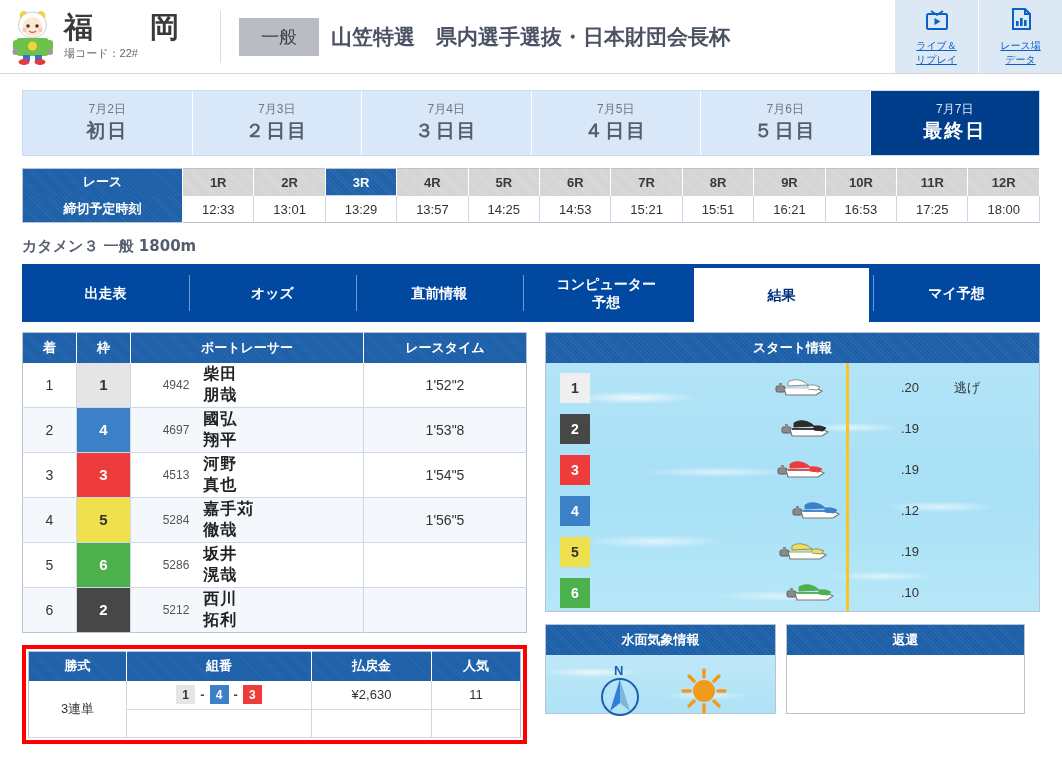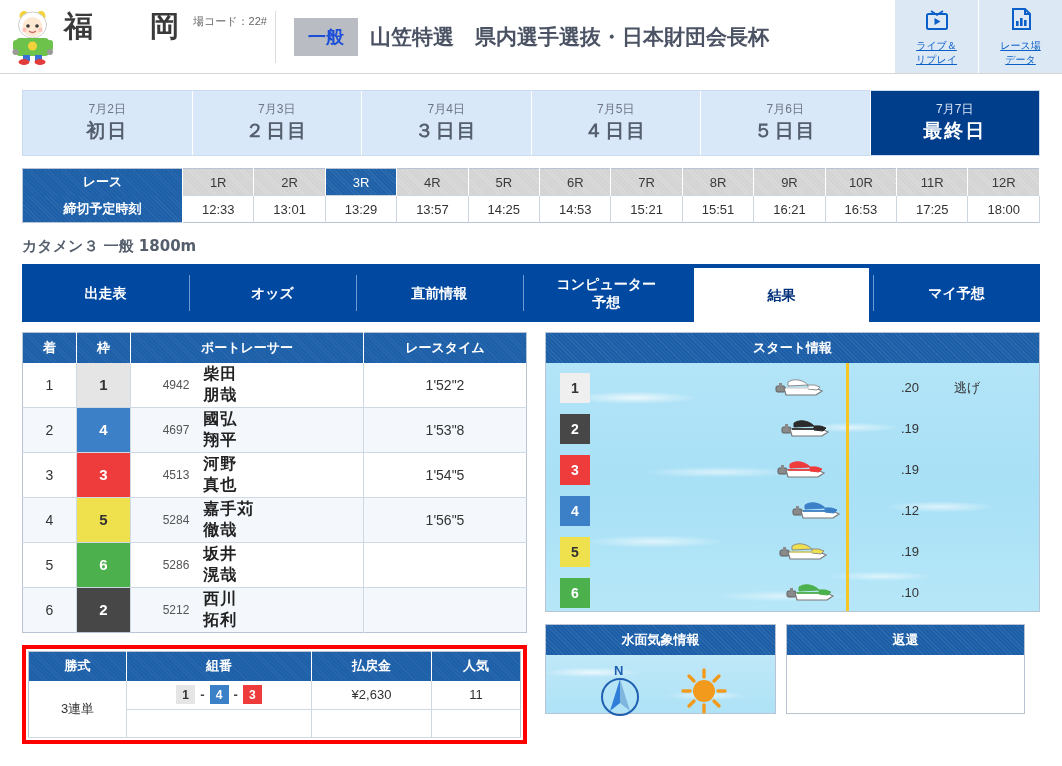--- a/index.html
+++ b/index.html
@@ -25,43 +25,43 @@
     display: flex; align-items: center;
     padding-left: 10px;
   }
   .mascot {
     width: 46px; height: 56px;
     position: relative;
     margin-right: 8px;
     flex: none;
   }
   .venue-block {
-    display: flex; flex-direction: row;
+    display: flex; flex-direction: column;
     justify-content: center;
-    padding-right: 8px;
+    padding-right: 27px;
     border-right: 1px solid #dcdcdc;
     height: 52px;
   }
   .venue-name {
     font-size: 29px; font-weight: bold; color: #3a3a3a;
     letter-spacing: 14px; line-height: 1.05;
     font-family: "DejaVu Sans", sans-serif;
   }
   .venue-code {
     font-size: 11px; color: #666; margin-top: 3px;
     letter-spacing: 0px;
   }
   .hdr-title-wrap {
     display: flex; align-items: center; gap: 12px;
     padding-left: 18px; flex: 1;
   }
   .grade-badge {
-    background: #b9bcc2; color: #1d4ed8;
-    font-size: 18px; font-weight: bold;
-    padding: 10px 14px;
+    background: #b9bcc2; color: #404040;
+    font-size: 18px; font-weight: normal;
+    padding: 10px 22px;
     line-height: 1;
   }
   .race-title {
     font-size: 21px; font-weight: bold; color: #4a5263;
     white-space: nowrap;
     font-family: "DejaVu Sans", sans-serif;
   }
   .hdr-right { display: flex; align-items: stretch; }
   .hdr-btn {
     width: 84px;
@@ -113,21 +113,21 @@
     border-right: 1px solid #ffffff;
     height: 27px;
   }
   .race-table .rowhead {
     background: #1c5fa8; color: #fff; font-weight: bold;
     font-size: 13px; width: 160px;
     border-right: 1px solid #fff;
     background-image: repeating-linear-gradient(45deg, rgba(255,255,255,.07) 0 1px, transparent 1px 3px);
   }
   .race-table thead th.rnum {
-    background: #d2d2d2; color: #3a3a3a; font-weight: normal;
+    background: #d2d2d2; color: #3a3a3a; font-weight: bold;
     background-image: repeating-linear-gradient(45deg, rgba(255,255,255,.25) 0 1px, transparent 1px 3px);
   }
   .race-table thead th.rnum.sel {
     background: #1c5fa8; color: #fff;
     background-image: repeating-linear-gradient(45deg, rgba(255,255,255,.10) 0 1px, transparent 1px 3px);
   }
   .race-table tbody td.rtime {
     background: #ffffff; color: #333;
     border-right: 1px solid #ccd5e0;
     border-top: 1px solid #ccd5e0;

